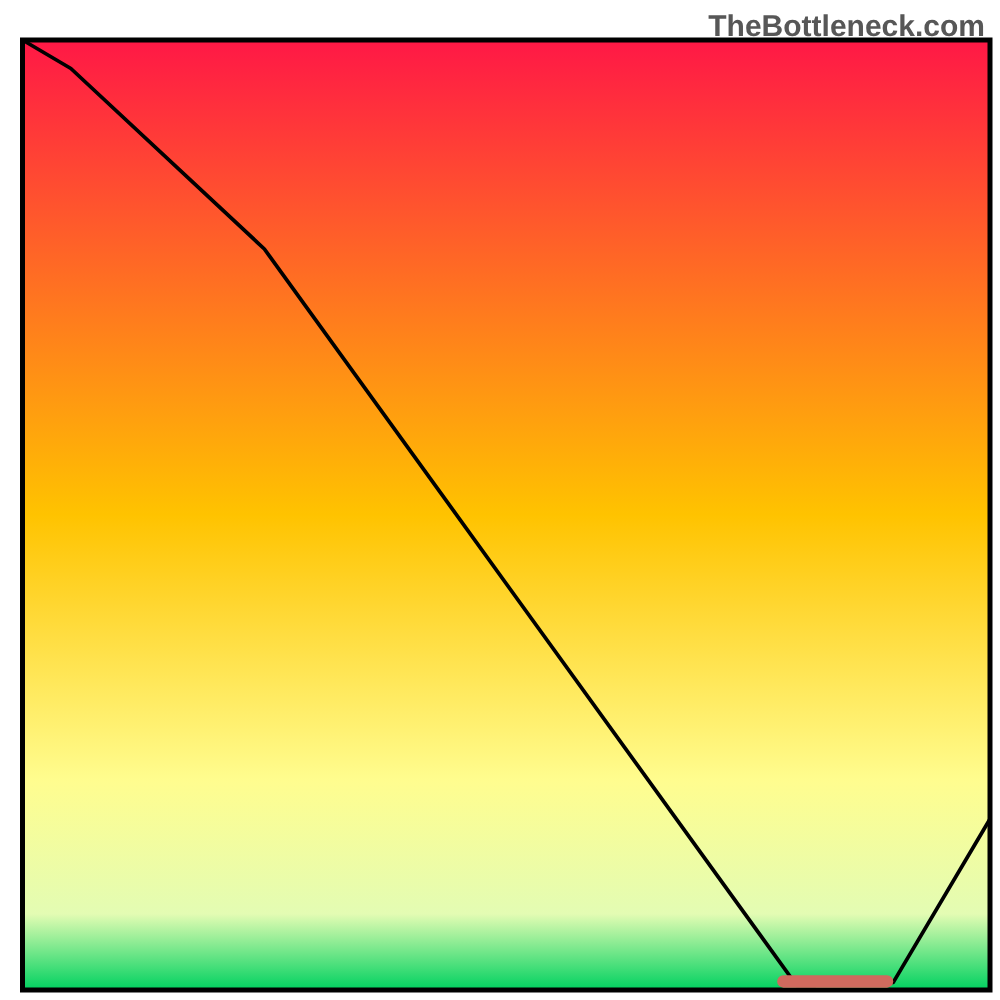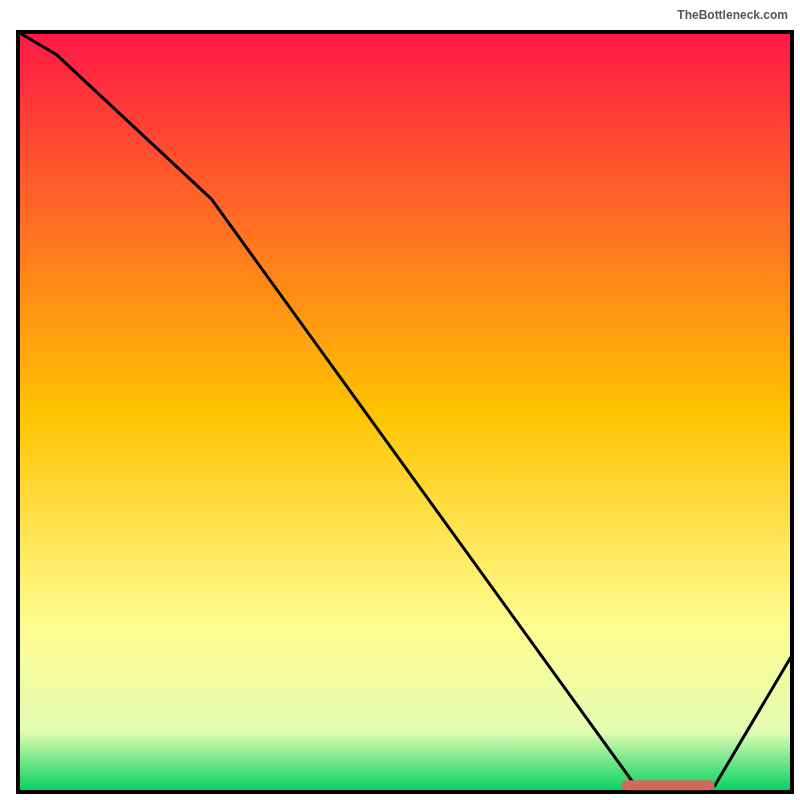--- a/index.html
+++ b/index.html
@@ -10,21 +10,21 @@
   }
   .chart-container {
     width: 800px;
     height: 800px;
     position: relative;
   }
   .attribution {
     position: absolute;
     top: 8px;
     right: 12px;
-    font-size: 12px;
+    font-size: 24px;
     font-weight: bold;
     color: #575757;
     z-index: 10;
   }
   svg {
     display: block;
   }
 </style>
 </head>
 <body>

